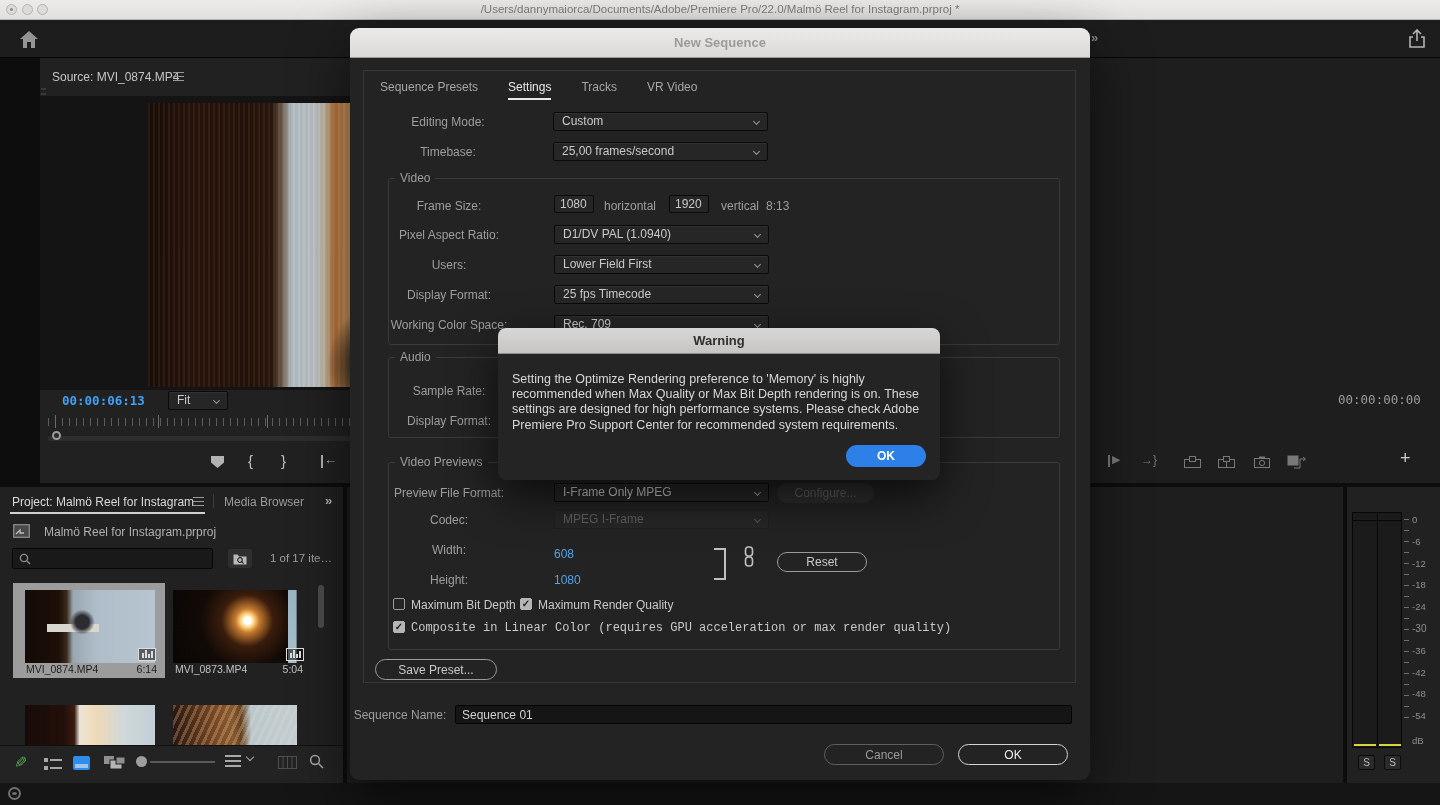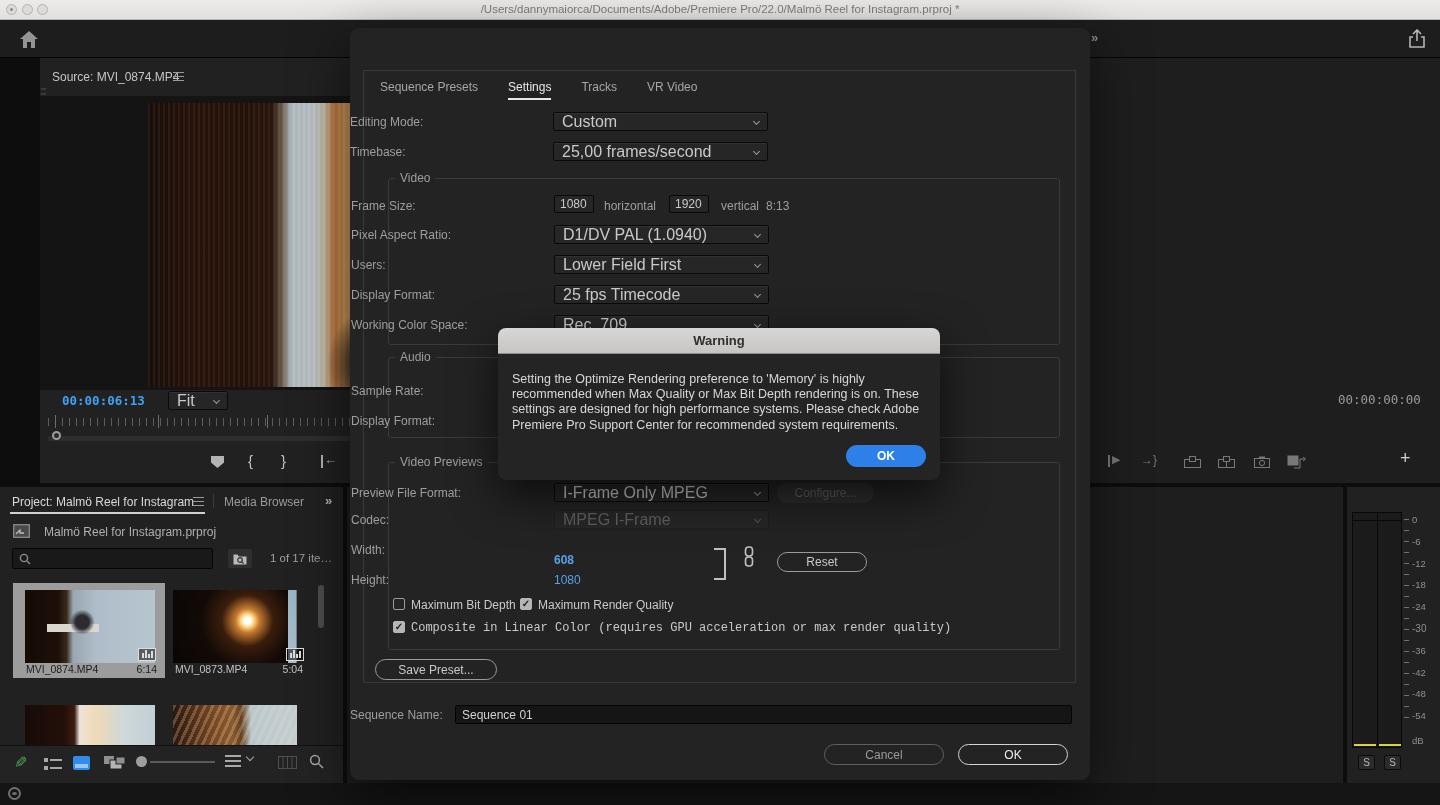--- a/index.html
+++ b/index.html
@@ -26,27 +26,27 @@
   .footer { left:0; top:783px; width:1440px; height:22px; background:#151515; }
 
   .ptab { font-size:12px; color:#c6c6c6; white-space:nowrap; }
   .dim { color:#9a9a9a; }
   .hamb { width:11px; height:9px; border-top:1.5px solid #9a9a9a; border-bottom:1.5px solid #9a9a9a; }
   .hamb:before { content:""; position:absolute; left:0; right:0; top:2.6px; border-top:1.5px solid #9a9a9a; }
 
   .tc-blue { color:#3fa0f5; font-family:"DejaVu Sans Mono", monospace; font-size:12.5px; font-weight:bold; }
   .tc-gray { color:#9b9b9b; font-family:"DejaVu Sans Mono", monospace; font-size:12.5px; }
 
-  .dd { background:#262626; border:1px solid #0a0a0a; border-radius:2px; color:#c9c9c9; font-size:16px; line-height:17px; padding:0 8px; box-shadow:inset 0 1px 0 rgba(255,255,255,.05); }
+  .dd { background:#262626; border:1px solid #0a0a0a; border-radius:2px; color:#c9c9c9; font-size:12px; line-height:17px; padding:0 8px; box-shadow:inset 0 1px 0 rgba(255,255,255,.05); }
   .dd .chev { position:absolute; right:8px; top:5.5px; width:5px; height:5px; border-right:1.6px solid #9a9a9a; border-bottom:1.6px solid #9a9a9a; transform:rotate(45deg); }
   .dd.disabled { color:#5f5f5f; border-color:#1f1f1f; box-shadow:none; }
   .dd.disabled .chev { border-color:#555; }
 
   .pill { border:1px solid #9a9a9a; border-radius:11px; color:#c9c9c9; font-size:12px; text-align:center; background:transparent; }
-  .flabel { color:#9e9e9e; font-size:12px; text-align:left; white-space:nowrap; }
+  .flabel { color:#9e9e9e; font-size:12px; text-align:center; white-space:nowrap; }
   .fval { color:#c9c9c9; font-size:12px; white-space:nowrap; }
   .blueval { color:#55a2e6; font-size:12px; }
 
   .group { border:1px solid #3a3a3a; border-radius:3px; }
   .group-label { position:absolute; top:-8px; left:6px; background:#232323; padding:0 5px; font-size:12px; color:#9e9e9e; }
 
   .numin { background:#262626; border:1px solid #0a0a0a; border-radius:2px; color:#c9c9c9; font-size:12px; padding:0 5px; }
 
   .cb { width:12px; height:12px; border-radius:2px; }
   .cb.off { background:#242424; border:1.5px solid #9a9a9a; }
@@ -299,20 +299,23 @@
   <div class="abs" style="left:37px; top:268px; width:17px; height:15px; background:#2b2b2b; border:1px solid #0c0c0c; border-radius:2px; color:#b9b9b9; font-size:10px; text-align:center; line-height:13px;">S</div>
 </div>
 
 <div class="abs footer">
   <div class="abs" style="left:8px; top:4px; width:13px; height:13px; border:2px solid #707070; border-radius:50%;">
     <div class="abs" style="left:2px; top:3px; width:5px; height:3px; border-radius:50%; background:#707070;"></div>
   </div>
 </div>
 
 <div class="abs dlg">
+  <div class="abs dlg-titlebar">
+    <div class="abs dlg-title">New Sequence</div>
+  </div>
 
   <div class="abs" style="left:13px; top:42px; width:713px; height:613px; border:1px solid #383838;"></div>
 
   <div class="abs" style="left:30px; top:52px; display:flex; gap:30px;">
     <div class="tab" style="position:relative;">Sequence Presets</div>
     <div class="tab active" style="position:relative;">Settings</div>
     <div class="tab" style="position:relative;">Tracks</div>
     <div class="tab" style="position:relative;">VR Video</div>
   </div>
 
@@ -365,21 +368,21 @@
       <span>I-Frame Only MPEG</span><span class="chev"></span>
     </div>
     <div class="abs" style="left:388px; top:20px; width:97px; height:20px; background:#2d2d2d; border-radius:10px; color:#5f5f5f; font-size:12px; text-align:center; line-height:20px;">Configure...</div>
 
     <div class="abs flabel" style="left:-38px; top:50px; width:196px;">Codec:</div>
     <div class="abs dd disabled" style="left:165px; top:47px; width:215px; height:19px;">
       <span>MPEG I-Frame</span><span class="chev"></span>
     </div>
 
     <div class="abs flabel" style="left:-38px; top:80px; width:196px;">Width:</div>
-    <div class="abs blueval" style="left:165px; top:90px;font-weight:bold;">608</div>
+    <div class="abs blueval" style="left:165px; top:84px;">608</div>
     <div class="abs flabel" style="left:-38px; top:110px; width:196px;">Height:</div>
     <div class="abs blueval" style="left:165px; top:110px;">1080</div>
 
     <div class="abs" style="left:325px; top:85px; width:12px; height:32px; border-top:2px solid #c0c0c0; border-right:2px solid #c0c0c0; border-bottom:2px solid #c0c0c0;"></div>
     <svg class="abs" style="left:354px; top:83px;" width="12" height="22" viewBox="0 0 12 22">
       <rect x="2.5" y="1" width="7" height="9" rx="3" fill="none" stroke="#c0c0c0" stroke-width="1.6"></rect>
       <rect x="2.5" y="11" width="7" height="9" rx="3" fill="none" stroke="#c0c0c0" stroke-width="1.6"></rect>
     </svg>
     <div class="abs pill" style="left:388px; top:89px; width:90px; height:20px; line-height:19px;">Reset</div>
 

